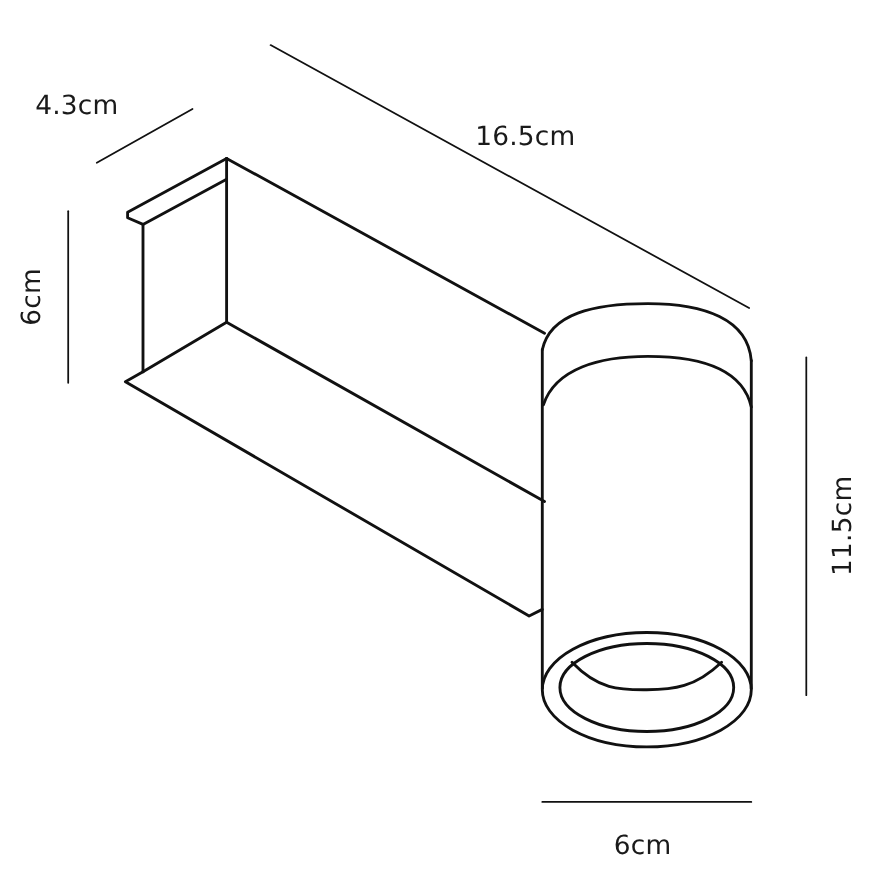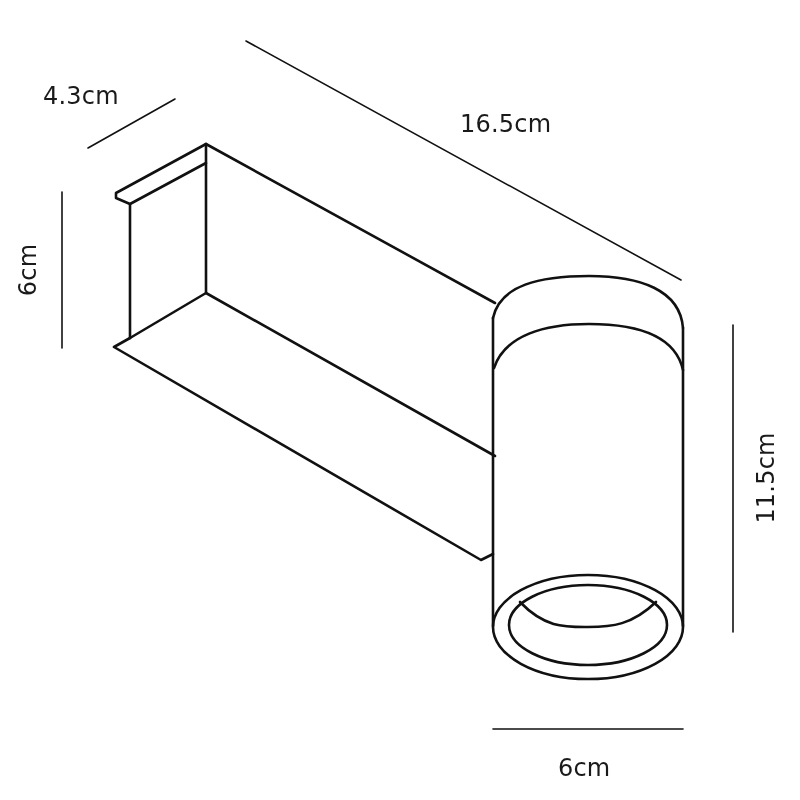--- a/index.html
+++ b/index.html
@@ -6,22 +6,22 @@
     body { width: 800px; height: 800px; position: relative; overflow: hidden; }
     .canvas { position: absolute; left: 0; top: 0; width: 800px; height: 800px; }
     .dim-label {
       position: absolute;
       font-family: "DejaVu Sans", sans-serif;
       font-size: 24px;
       color: #1a1a1a;
       white-space: nowrap;
       letter-spacing: 0.2px;
     }
-    .lbl-depth { left: 43px; top: 82px; }
-    .lbl-length { left: 460px; top: 110px; }
+    .lbl-depth { left: 32px; top: 82px; }
+    .lbl-length { left: 432px; top: 110px; }
     .lbl-height-left { left: 28px; top: 270px; transform-origin: 0 0; transform: rotate(-90deg) translate(-50%, -50%); }
     .lbl-height-right { left: 766px; top: 478px; transform-origin: 0 0; transform: rotate(-90deg) translate(-50%, -50%); }
     .lbl-diameter { left: 558px; top: 754px; }
     svg line, svg path, svg ellipse, svg polyline { vector-effect: non-scaling-stroke; }
   </style>
 </head>
 <body>
 
 <svg class="canvas" viewBox="0 0 800 800" width="800" height="800" xmlns="http://www.w3.org/2000/svg">
   <g fill="none" stroke="#111111" stroke-linecap="round" stroke-linejoin="round">

